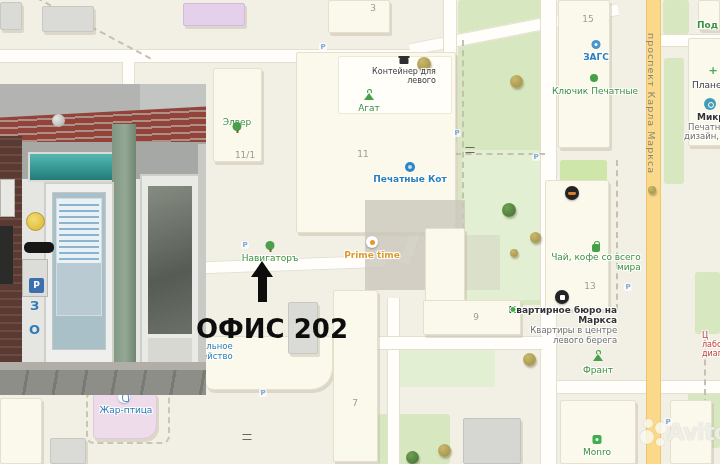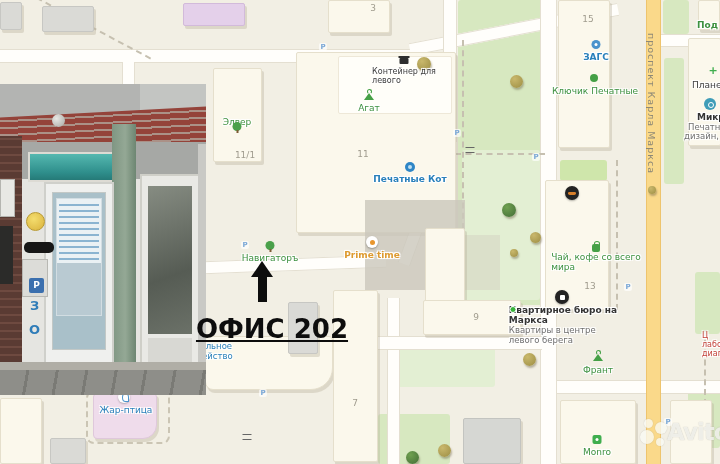--- a/index.html
+++ b/index.html
@@ -28,21 +28,21 @@
   .dash-box{position:absolute;border:2px dashed #cbc5b4;border-radius:8px;}
   .tree{position:absolute;width:11px;height:11px;border-radius:50%;
     background:radial-gradient(circle at 35% 30%,#c9b86c,#9c8d43);
     box-shadow:1px 2px 2px rgba(110,100,70,.45);}
   .tree.dk{background:radial-gradient(circle at 35% 30%,#6fa050,#436d36);}
   .tree.sm{width:8px;height:8px;}
 
   
   .halo{text-shadow:-1px -1px 0 rgba(255,255,255,.95),1px -1px 0 rgba(255,255,255,.95),
     -1px 1px 0 rgba(255,255,255,.95),1px 1px 0 rgba(255,255,255,.95),0 0 3px #fff;}
-  .poi{position:absolute;font-size:9px;line-height:10px;text-align:left;
+  .poi{position:absolute;font-size:9px;line-height:10px;text-align:right;
     transform:translateX(-50%);white-space:nowrap;z-index:20;}
   .poi.g{color:#3d9140;}
   .poi.b{color:#2980bb;}
   .poi.o{color:#dd9a2f;font-weight:bold;}
   .poi.k{color:#333;font-weight:bold;}
   .poi.r{color:#c4423a;font-size:8px;line-height:9px;}
   .poi.left{transform:none;text-align:left;}
   .poi .sub{font-weight:normal;color:#6f6f6f;font-size:8.5px;}
   .num{position:absolute;color:#a09c8e;font-size:9px;z-index:15;transform:translateX(-50%);}
   .street-v{position:absolute;writing-mode:vertical-rl;color:#8d8876;font-size:9.5px;
@@ -314,21 +314,21 @@
     <div class="abs" style="left:148px;top:254px;width:44px;height:30px;background:#d8d8d3;"></div>
     <div class="abs" style="left:198px;top:60px;width:8px;height:226px;background:#c9c9c5;"></div>
 
     <div class="abs" style="left:0;top:278px;width:206px;height:10px;background:#b0aea6;"></div>
     <div class="abs" style="left:0;top:286px;width:206px;height:25px;
       background:repeating-linear-gradient(100deg,#8e8e89 0 26px,#7a7a75 26px 29px);"></div>
   </div>
 
   <div id="arrow-head"></div>
   <div id="arrow-shaft"></div>
-  <div class="office-line" style="left:272px;top:314px;text-decoration:underline;">ОФИС 202</div>
+  <div class="office-line" style="left:272px;top:314px;">ОФИС 202</div>
 
   <div id="watermark">
     <span class="wm-c" style="left:8px;top:6px;width:9px;height:9px;"></span>
     <span class="wm-c" style="left:19px;top:9px;width:12px;height:12px;"></span>
     <span class="wm-c" style="left:4px;top:17px;width:14px;height:14px;"></span>
     <span class="wm-c" style="left:20px;top:25px;width:8px;height:8px;"></span>
     <span id="wm-text">Avito</span>
   </div>
 
 </div>

